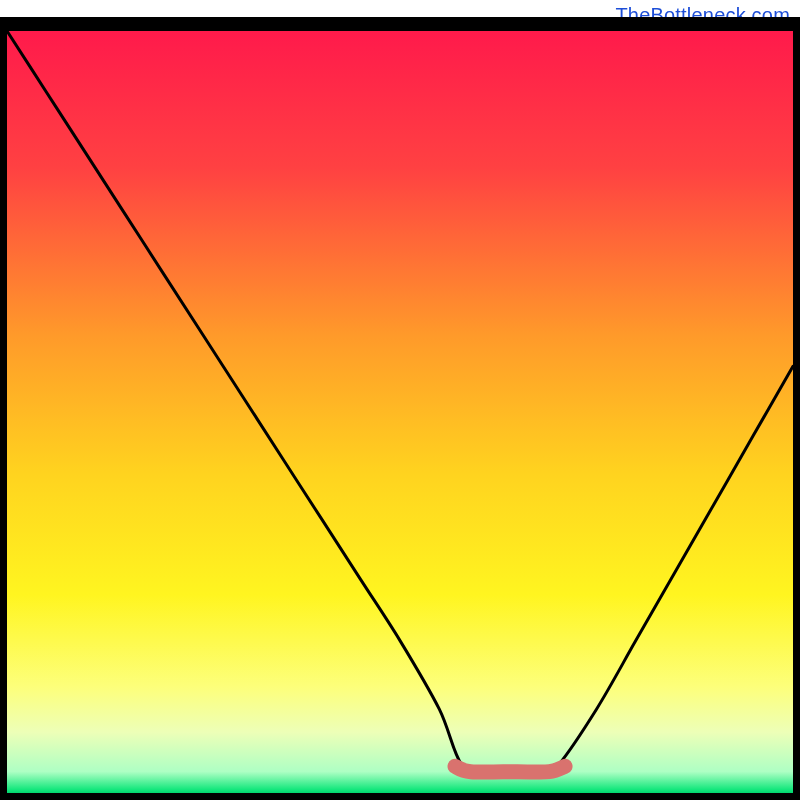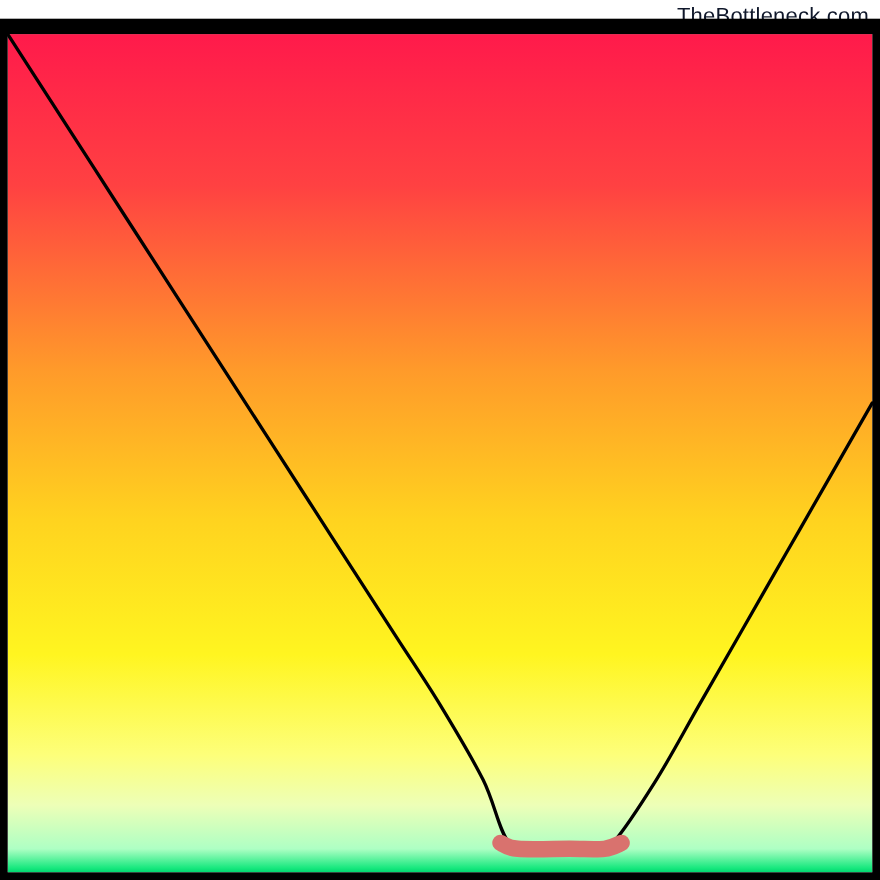--- a/index.html
+++ b/index.html
@@ -11,21 +11,21 @@
   .wrap {
     width: 800px;
     height: 800px;
     position: relative;
   }
   .attribution {
     position: absolute;
     top: 4px;
     right: 10px;
     font-size: 20px;
-    color: #0f172a;
+    color: #1d4ed8;
     font-weight: 400;
     letter-spacing: 0.2px;
   }
   svg {
     display: block;
     position: absolute;
     top: 0;
     left: 0;
   }
 </style>

